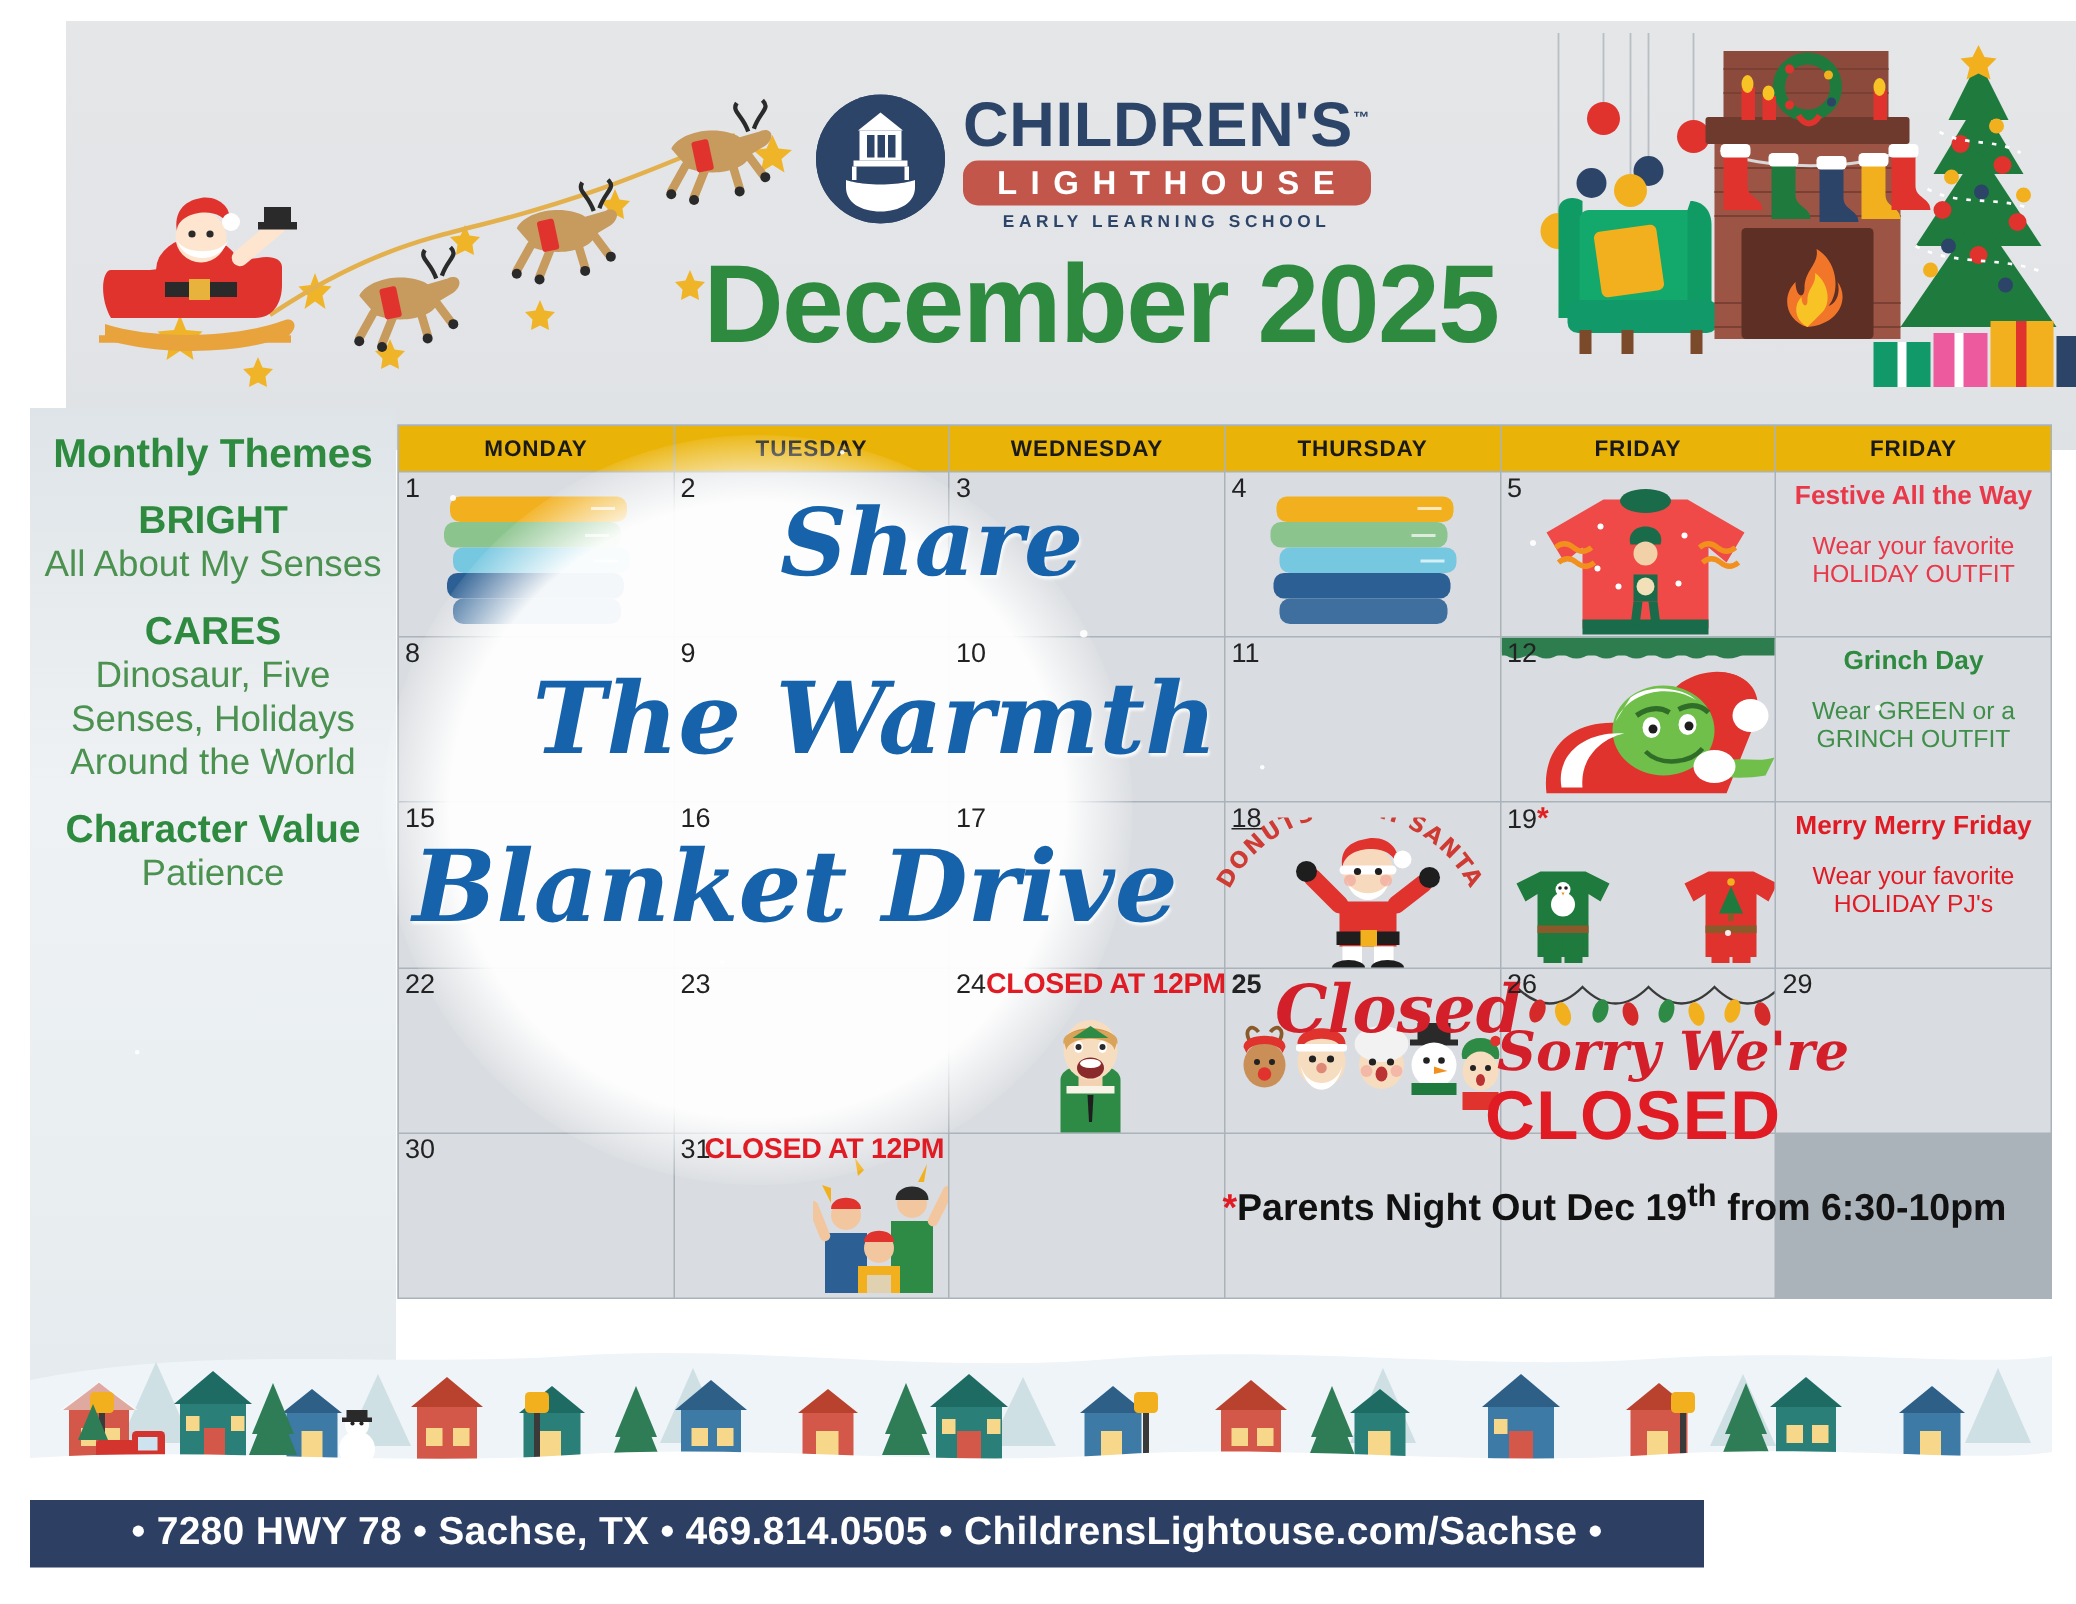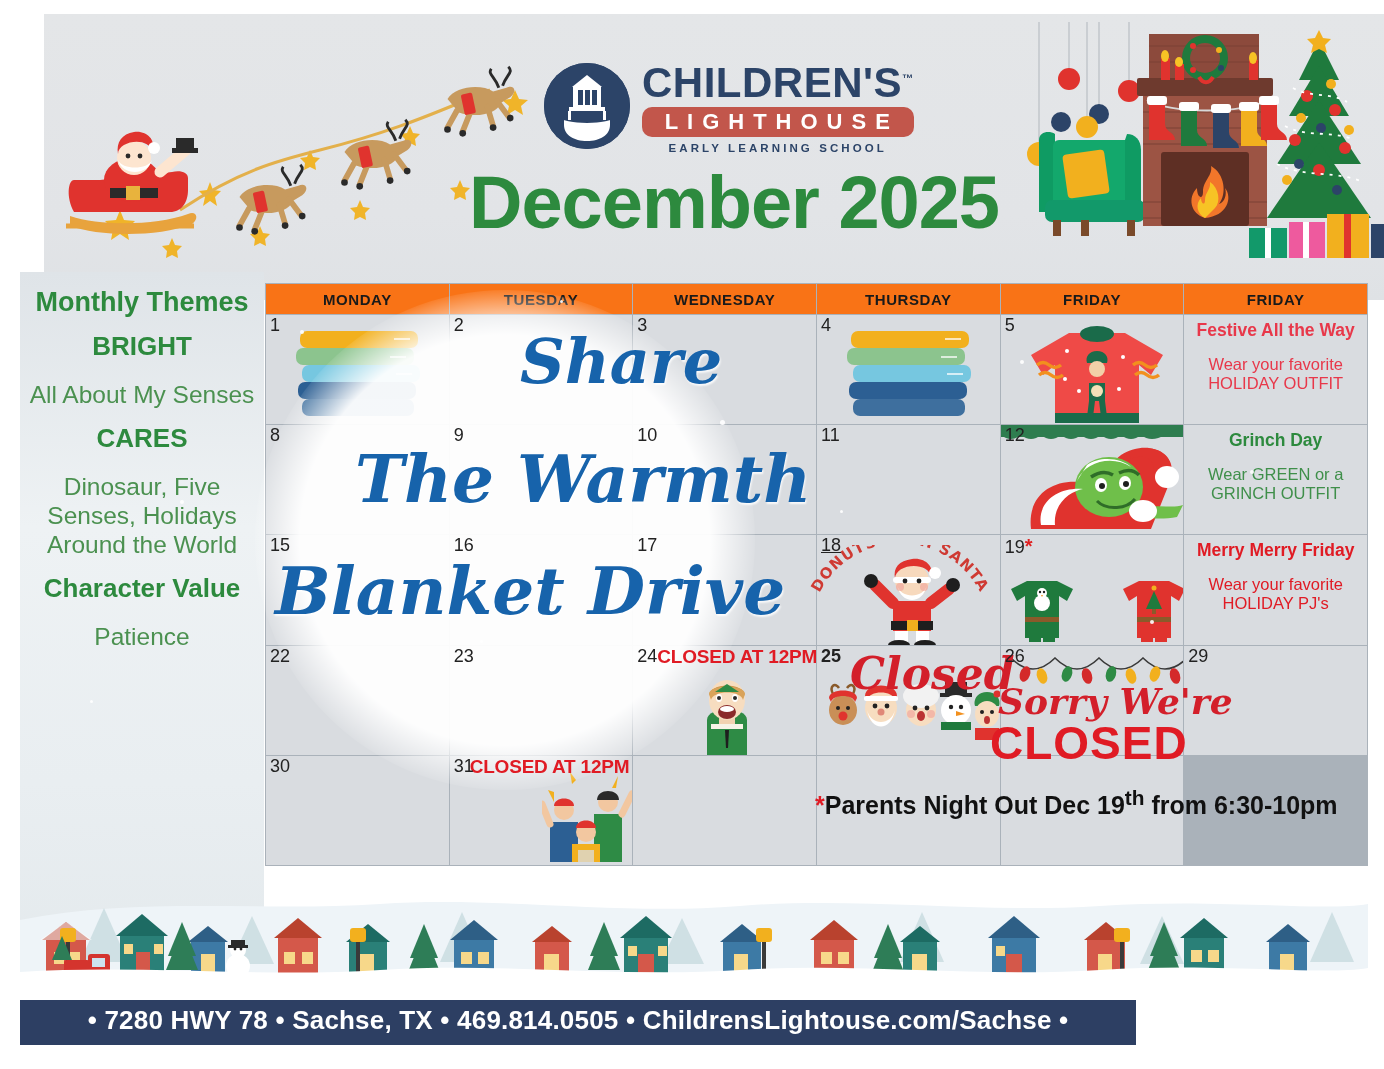--- a/index.html
+++ b/index.html
@@ -57,35 +57,35 @@
     padding: 10px 8px 0 8px; text-align: center; overflow: hidden;
   }
   .sb-head {
     font-size: 27px; font-weight: bold; color: #2d8a3e; line-height: 1.1;
     margin-top: 6px;
   }
   .sb-sub {
     font-size: 26px; font-weight: bold; color: #2d8a3e; line-height: 1.12; margin-top: 14px;
   }
   .sb-body {
-    font-size: 24.5px; color: #4b9150; line-height: 1.18; margin-top: 20px; text-align: center;
+    font-size: 24.5px; color: #4b9150; line-height: 1.18; margin-top: 2px; text-align: center;
   }
 
   
   #grid {
     position: absolute; left: 265px; top: 283px; width: 1103px; height: 583px;
     display: grid;
     grid-template-columns: repeat(6, 1fr);
     grid-template-rows: 30px repeat(5, 1fr);
     background: #aab2ba;
     gap: 1px;
     border: 1px solid #aab2ba;
   }
   .dow {
-    background: #f97316; display: flex; align-items: center; justify-content: center;
+    background: #eab308; display: flex; align-items: center; justify-content: center;
     font-size: 15px; font-weight: bold; color: #1a1a1a; letter-spacing: 0.6px;
   }
   .cell {
     background: rgba(255,255,255,0.55);
     position: relative; overflow: hidden;
   }
   .daynum {
     position: absolute; left: 4px; top: 1px; font-size: 18px; color: #222;
     line-height: 1; z-index: 6;
   }

